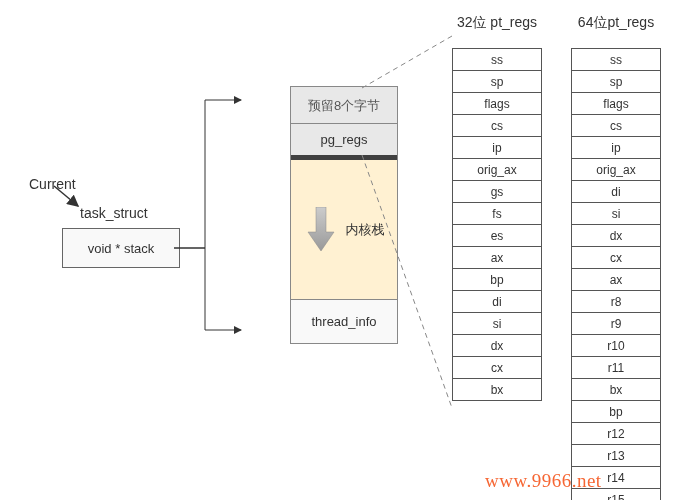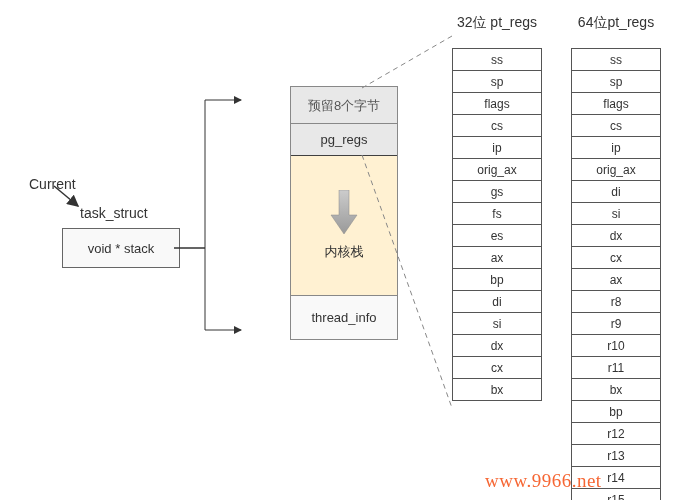--- a/index.html
+++ b/index.html
@@ -48,30 +48,30 @@
     .mid-header {
       background: #e8e8e8;
       border-bottom: 1px solid #888;
       padding: 10px 0 8px 0;
       text-align: center;
       font-size: 13px;
       color: #555;
     }
     .mid-pgregs {
       background: #e8e8e8;
-      border-bottom: 1px solid #404040;
+      border-bottom: 5px solid #404040;
       padding: 8px 0;
       text-align: center;
     }
     .mid-kernel {
       background: #fff1d2;
       border-bottom: 1px solid #888;
       height: 140px;
       display: flex;
-      flex-direction: column;
+      flex-direction: row;
       align-items: center;
       justify-content: center;
       gap: 8px;
     }
     .mid-kernel svg { display: block; }
     .mid-thread {
       background: #f9f9f9;
       padding: 14px 0;
       text-align: center;
     }

